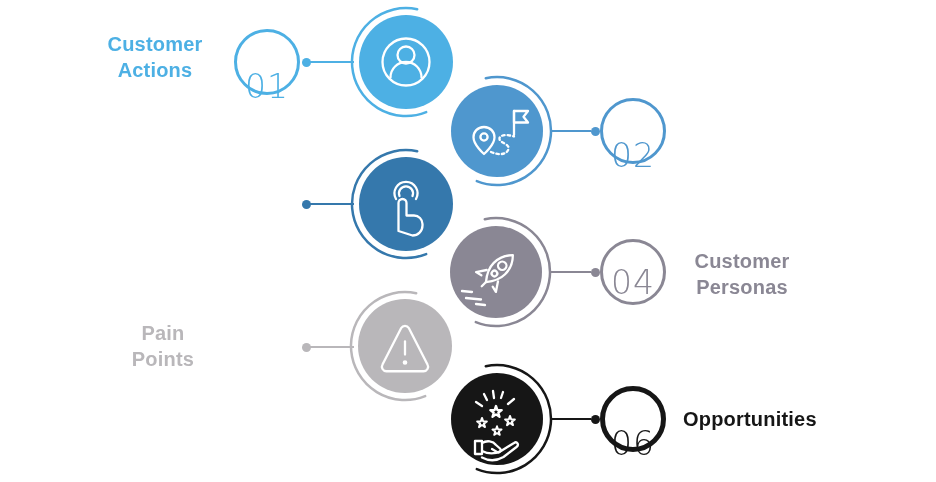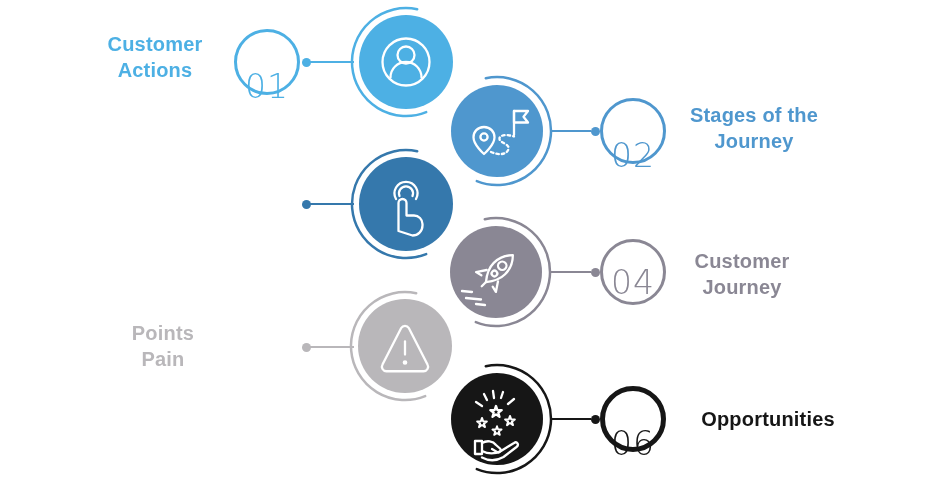--- a/index.html
+++ b/index.html
@@ -10,21 +10,21 @@
   }
   .canvas{position:absolute;left:0;top:0;width:936px;height:482px;}
   .step{position:absolute;inset:0;}
   .label{
     position:absolute;
     font-weight:bold;font-size:20px;line-height:26px;
     text-align:center;color:var(--c);
     letter-spacing:0.2px;
   }
   .label .label-line{display:block;}
-  .label.align-left{text-align:center;}
+  .label.align-left{text-align:left;}
   .numring{
     position:absolute;width:66px;height:66px;box-sizing:border-box;
     border:3.5px solid var(--c);border-radius:50%;
     background:#fff;
     display:flex;align-items:center;justify-content:center;
   }
   .step[data-item="5"] .numring{border-width:5px;}
   .numring .num{
     font-family:"DejaVu Sans", sans-serif;
     font-weight:300;font-size:33px;color:var(--c);letter-spacing:1px;margin-top:48px;
@@ -72,24 +72,20 @@
         <path d="M54 81 c9 4 17 2 17.5 -3.5 c0.5 -5 -8.5 -5.5 -9 -9.5 c-0.5 -4 7 -5 14.5 -2.5" stroke-dasharray="2.5 3"></path>
         <path d="M77 64 V40"></path>
         <path d="M77 40 h14 l-4.5 5.75 4.5 5.75 h-14 z"></path>
       </g>
     </svg>
     <span class="cline" style="left:550px;top:129.75px;width:41px;"></span>
     <span class="dot" style="left:590.5px;top:126.5px;"></span>
     <div class="numring" style="left:600px;top:98px;justify-content:center;">
       <span class="num">02</span>
     </div>
-    <div class="label" style="left:674px;top:102px;width:160px;">
-      <span class="label-line">Stages of the</span>
-      <span class="label-line">Journey</span>
-    </div>
   </div>
 
   <div class="step" data-item="2" style="--c: #3578AC;">
     <span class="dot" style="left:301.5px;top:199.5px;"></span>
     <span class="cline" style="left:309px;top:202.75px;width:45px;"></span>
     <svg class="badge" style="left:346px;top:144px;" viewBox="0 0 120 120">
       <path class="arc" d="M 71.2 7.2 A 54 54 0 1 0 80.2 110.1"></path>
       <circle class="fillcircle" cx="60" cy="60" r="47"></circle>
       <g class="glyph">
         <path d="M50 55 A11.5 11.5 0 1 1 70 55"></path>
@@ -117,28 +113,28 @@
         <path d="M40 92 l9 1"></path>
       </g>
     </svg>
     <span class="cline" style="left:550px;top:270.75px;width:41px;"></span>
     <span class="dot" style="left:590.5px;top:267.5px;"></span>
     <div class="numring" style="left:600px;top:239px;align-items:flex-end;">
       <span class="num">04</span>
     </div>
     <div class="label" style="left:667px;top:248px;width:150px;">
       <span class="label-line">Customer</span>
-      <span class="label-line">Journey</span>
+      <span class="label-line">Personas</span>
     </div>
   </div>
 
   <div class="step" data-item="4" style="--c: #B9B7BA;">
     <div class="label" style="left:83px;top:320px;width:160px;">
+      <span class="label-line">Pain</span>
       <span class="label-line">Points</span>
-      <span class="label-line">Pain</span>
     </div>
     <span class="dot" style="left:301.5px;top:342.5px;"></span>
     <span class="cline" style="left:309px;top:345.75px;width:45px;"></span>
     <svg class="badge" style="left:345px;top:286px;" viewBox="0 0 120 120">
       <path class="arc" d="M 71.2 7.2 A 54 54 0 1 0 80.2 110.1"></path>
       <circle class="fillcircle" cx="60" cy="60" r="47"></circle>
       <g class="glyph">
         <path d="M56.2 42 a4.4 4.4 0 0 1 7.6 0 L82.5 78.5 a4.5 4.5 0 0 1 -3.9 6.75 h-37.2 a4.5 4.5 0 0 1 -3.9 -6.75 z"></path>
         <path d="M60 55.5 v13"></path>
         <circle cx="60" cy="76.5" r="1.2" fill="#ffffff"></circle>

